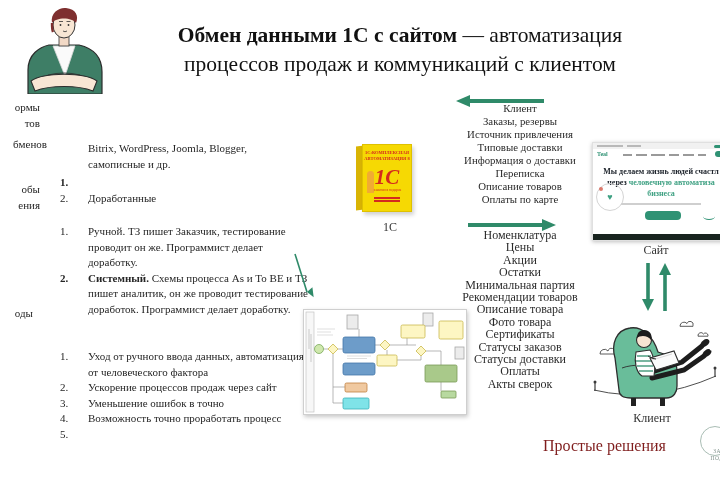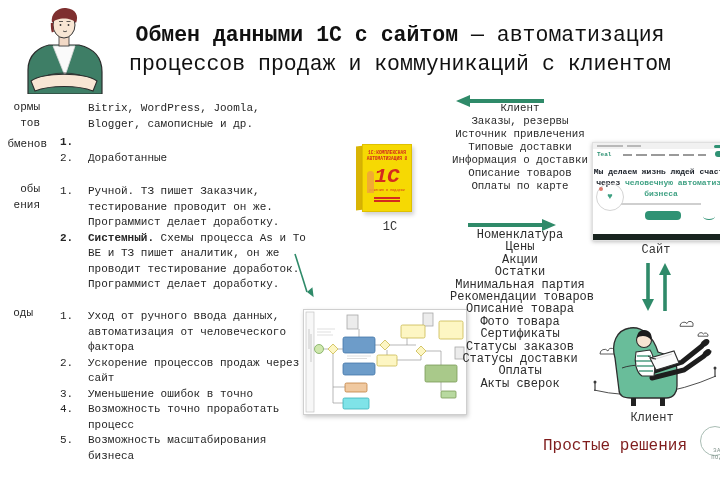--- a/index.html
+++ b/index.html
@@ -1,25 +1,25 @@
 <!DOCTYPE html>
 <html><head>
 <meta charset="utf-8">
 <style>
   html,body{margin:0;padding:0;background:#fff;}
   .slide{position:relative;width:720px;height:480px;background:#ffffff;overflow:hidden;
-         font-family:Liberation Mono, monospace;color:#262626;}
+         font-family:Liberation Serif, serif;color:#262626;}
   .abs{position:absolute;}
   .b{font-weight:bold;}
   
   .title{left:120px;top:21px;width:560px;text-align:center;font-size:21.5px;line-height:29px;color:#111;}
   
   .frag{font-size:11px;line-height:15.5px;color:#262626;width:100px;text-align:right;}
   
-  .txt{font-size:11px;line-height:15.5px;color:#262626;}
+  .txt{font-size:11px;line-height:15.5px;color:#262626;margin-top:40px;}
   .olrow{display:flex;}
   .olrow .num{flex:0 0 28px;width:28px;}
   .olrow .body{flex:1;}
   
   .flowlist{width:140px;text-align:center;color:#2b2b2b;}
   .flowlist div{white-space:nowrap;}
   .toplist{font-size:10.8px;line-height:13px;}
   .botlist{font-size:12px;line-height:12.4px;}
   
   .onecbox{left:352px;top:140px;width:70px;height:78px;}
@@ -131,21 +131,20 @@
     <div class="olrow">
       <span class="num">3.</span>
       <div class="body">Уменьшение ошибок в точно</div>
     </div>
     <div class="olrow">
       <span class="num">4.</span>
       <div class="body">Возможность точно проработать процесс</div>
     </div>
     <div class="olrow">
       <span class="num">5.</span>
-      <div class="body">Возможность масштабирования бизнеса</div>
     </div>
   </div>
 
   <div class="abs" style="left:290px;top:250px;">
     <svg width="28" height="54" viewBox="0 0 28 54">
       <line x1="5" y1="4" x2="17" y2="42" stroke="#2F8A69" stroke-width="1.6"></line>
       <polygon points="17,42 11.5,37.5 21,34.5" fill="#2F8A69" transform="rotate(100 17 42)"></polygon>
     </svg>
   </div>
 
@@ -218,20 +217,21 @@
       <polygon points="4,7 18,1 18,13" fill="#2F8A69"></polygon>
     </svg>
   </div>
 
   <div class="abs flowlist toplist" style="left:450px;top:102px;">
     <div>Клиент</div>
     <div>Заказы, резервы</div>
     <div>Источник привлечения</div>
     <div>Типовые доставки</div>
     <div>Информация о доставки</div>
+    <div>Переписка</div>
     <div>Описание товаров</div>
     <div>Оплаты по карте</div>
   </div>
 
   <div class="abs" style="left:462px;top:218px;">
     <svg width="98" height="14" viewBox="0 0 98 14">
       <line x1="6" y1="7" x2="82" y2="7" stroke="#2F8A69" stroke-width="4"></line>
       <polygon points="94,7 80,1 80,13" fill="#2F8A69"></polygon>
     </svg>
   </div>

